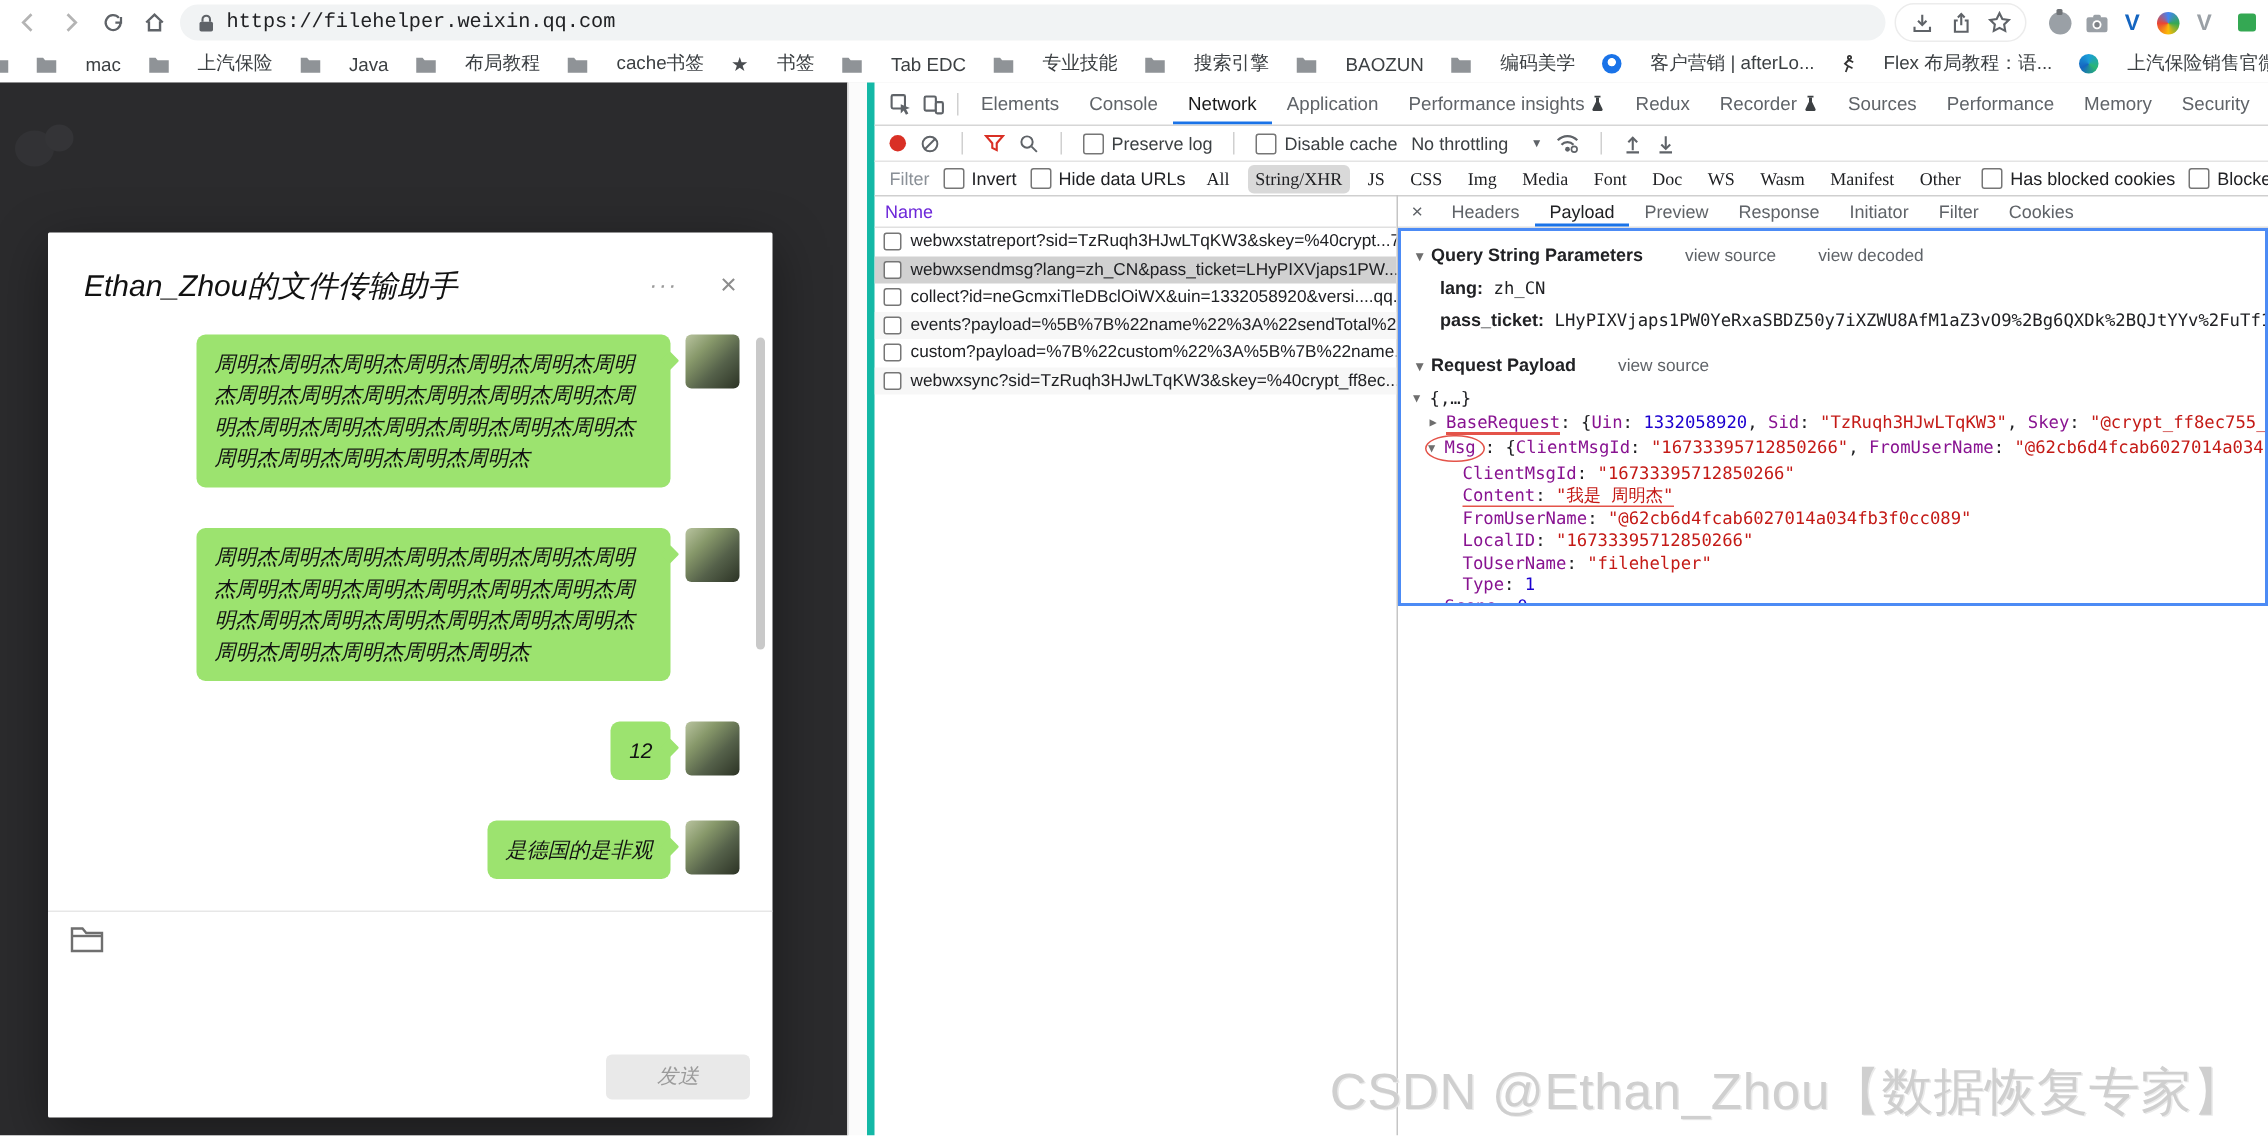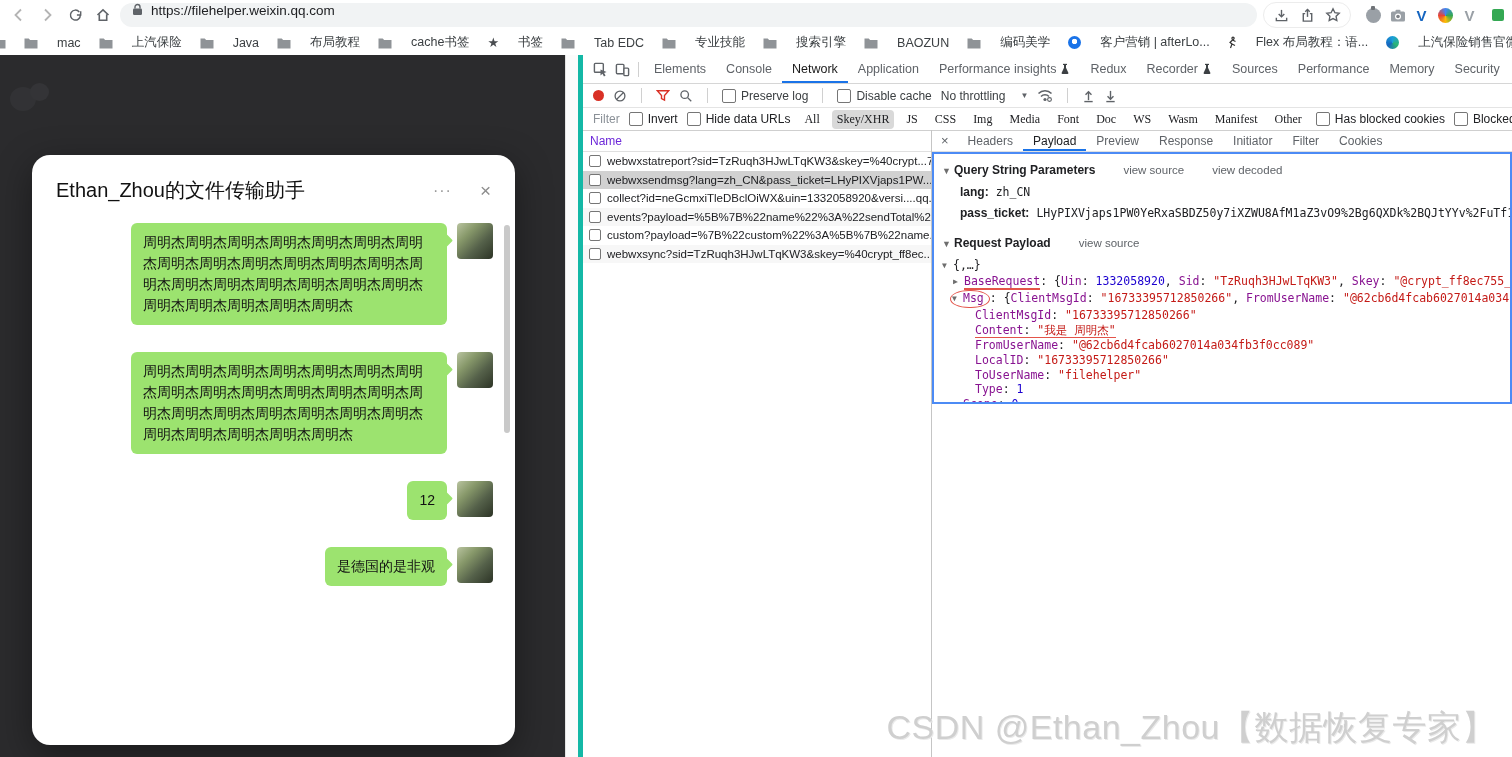--- a/index.html
+++ b/index.html
@@ -4,40 +4,40 @@
 <style>
   html,body{margin:0;padding:0;}
   body{width:1512px;height:757px;overflow:hidden;position:relative;background:#fff;
        font-family:"Liberation Sans","DejaVu Sans",sans-serif;-webkit-font-smoothing:antialiased;}
   #stage{position:absolute;inset:0;}
 
   
   #browser-top{position:absolute;top:0;left:0;right:0;height:55px;background:#fff;}
   #nav-row{height:30px;display:flex;align-items:center;padding:0 8px;gap:6px;}
   .nav-ico{width:22px;height:22px;display:flex;align-items:center;justify-content:center;flex:0 0 auto;}
-  #url-bar{flex:1;height:24px;background:#f1f3f4;border-radius:13px;display:flex;
-           padding:0 12px;gap:8px;min-width:0;}
+  #url-bar{flex:1;height:24px;background:#f1f3f4;border-radius:13px;display:flex;align-items:center;
+           padding:0 12px;gap:8px;min-width:0;font-family:Liberation Mono, monospace;}
   #url-text{font-size:13.5px;color:#202124;white-space:nowrap;}
   #browser-actions{display:flex;align-items:center;gap:4px;border:1px solid #ececec;border-radius:14px;
                    padding:1px 6px;background:#fff;}
   #ext-icons{display:flex;align-items:center;gap:7px;padding:0 2px 0 8px;}
   .ext{width:17px;height:17px;display:flex;align-items:center;justify-content:center;font-weight:bold;}
   .ext-circle{width:15px;height:15px;border-radius:50%;}
   #bookmarks-row{height:25px;display:flex;align-items:center;gap:18px;padding:0 6px 0 0;
                  border-bottom:1px solid #e8e8e8;overflow:hidden;white-space:nowrap;margin-left:-8px;}
   .bm{display:flex;align-items:center;gap:19px;font-size:12.5px;color:#3c4043;flex:0 0 auto;}
   .bm .lbl:empty{display:none;}
 
   
   #page-bg{position:absolute;top:55px;left:0;width:565px;bottom:0;background:#2b2b2d;}
   #faint-logo{position:absolute;left:10px;top:28px;width:46px;height:36px;opacity:.35;}
   #faint-logo .c1{position:absolute;left:0;top:4px;width:26px;height:24px;border-radius:50%;background:#3f4044;}
   #faint-logo .c2{position:absolute;left:20px;top:0;width:19px;height:18px;border-radius:50%;background:#45464a;}
   #chat-window{position:absolute;left:32px;top:100px;width:483px;height:590px;background:#fff;
-               border-radius:18px;box-shadow:0 10px 36px rgba(0,0,0,.4);overflow:hidden;}
+               border-radius:1px;box-shadow:0 10px 36px rgba(0,0,0,.4);overflow:hidden;font-style:italic;}
   #chat-header{display:flex;align-items:center;padding:22px 24px 12px 24px;}
   #chat-title{flex:1;font-size:20px;color:#111;}
   #chat-more{color:#9a9a9a;font-size:16px;letter-spacing:1px;margin-right:28px;}
   #chat-close{color:#8d8d8d;font-size:19px;}
   #chat-msgs{position:absolute;top:64px;left:0;right:0;bottom:137px;overflow:hidden;padding-top:4px;}
   .msg-row{display:flex;justify-content:flex-end;align-items:flex-start;gap:10px;
            padding-right:22px;margin-bottom:27px;}
   .bubble{position:relative;background:#9ce36f;border-radius:6px;padding:9px 12px;font-size:14px;
           line-height:21px;max-width:292px;color:#121212;word-break:break-all;}
   .bubble::after{content:"";position:absolute;right:-4px;top:13px;width:9px;height:9px;background:#9ce36f;
@@ -354,20 +354,29 @@
             <div class="avatar"></div>
           </div>
           <div class="msg-row">
             <div class="bubble">是德国的是非观</div>
             <div class="avatar"></div>
           </div>
         </div>
       <div id="chat-scrollbar">
           <div id="chat-scroll-thumb"></div>
         </div>
+      <div id="chat-input">
+        <span id="attach-btn">
+          <svg width="24" height="20" viewBox="0 0 24 20">
+              <path d="M2 3h7l2.5 3H22v12H2z" fill="none" stroke="#6f6f6f" stroke-width="1.6"></path>
+              <path d="M2 8h20" stroke="#6f6f6f" stroke-width="1.6"></path>
+            </svg>
+        </span>
+        <div id="send-btn">发送</div>
+      </div>
     </div>
   </div>
 
   <div id="scroll-strip"></div>
 
   <div id="devtools">
     <div id="dt-tabbar">
       <span class="nav-ico">
         <svg width="15" height="15" viewBox="0 0 16 16">
             <rect x="1.5" y="1.5" width="9.5" height="9.5" rx="1" fill="none" stroke="#5f6368" stroke-width="1.5"></rect>
@@ -495,21 +504,21 @@
       <span class="tb-item">
           <span class="cb"></span>
           <span>Invert</span>
         </span>
       <span class="tb-item">
           <span class="cb"></span>
           <span>Hide data URLs</span>
         </span>
       <span id="chips" style="display:flex;gap:7px;">
           <span class="chip">All</span>
-          <span class="chip sel">Skey/XHR</span>
+          <span class="chip sel">String/XHR</span>
           <span class="chip">JS</span>
           <span class="chip">CSS</span>
           <span class="chip">Img</span>
           <span class="chip">Media</span>
           <span class="chip">Font</span>
           <span class="chip">Doc</span>
           <span class="chip">WS</span>
           <span class="chip">Wasm</span>
           <span class="chip">Manifest</span>
           <span class="chip">Other</span>

